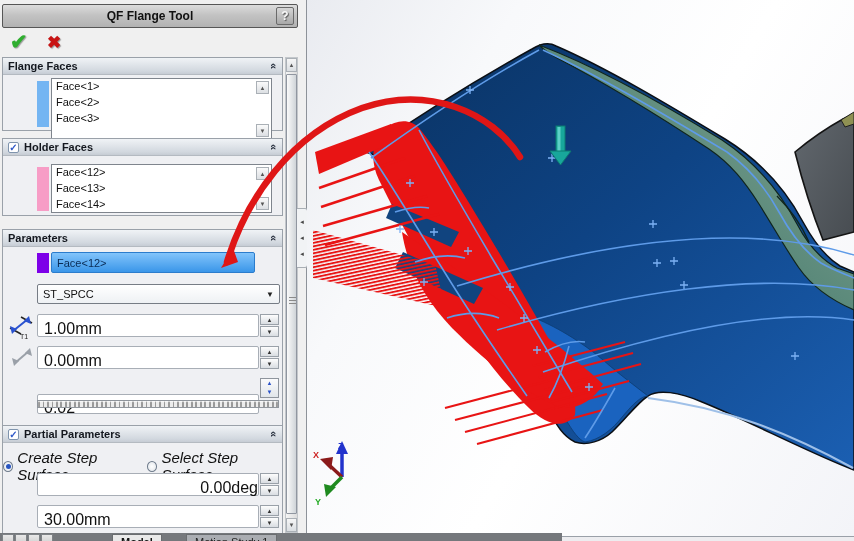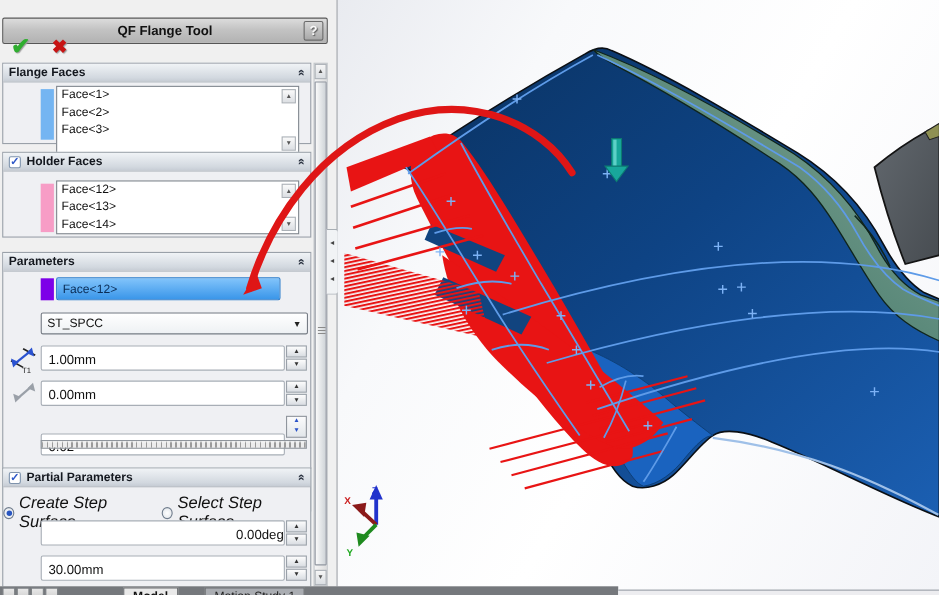--- a/index.html
+++ b/index.html
@@ -3,21 +3,21 @@
 <meta charset="utf-8">
 <style>
   * { margin:0; padding:0; box-sizing:border-box; }
   html,body { width:854px; height:541px; overflow:hidden; font-family:"Liberation Sans",sans-serif; background:#f0f0f0; }
   #stage { position:relative; width:854px; height:541px; }
 
   
   .panel { position:absolute; left:0; top:0; width:307px; height:533px; background:#f0f0f0; border-right:1px solid #8d9299; }
   .titlebar { position:absolute; left:2px; top:4px; width:296px; height:24px;
     background:linear-gradient(#dcdcdc,#c3c3c3 45%,#b2b2b2); border:1px solid #565656; border-radius:2px;
-    display:flex; align-items:center; justify-content:center;margin-top:12px; }
+    display:flex; align-items:center; justify-content:center; }
   .titlebar .title { font-size:12px; font-weight:bold; color:#111; }
   .helpbtn { position:absolute; right:3px; top:2px; width:18px; height:18px;
     background:linear-gradient(#d6d6d6,#a8a8a8); border:1px solid #6a6a6a; border-radius:2px;
     font-size:12px; font-weight:bold; color:#f8f8f8; text-shadow:1px 1px 1px #555; text-align:center; line-height:16px; }
   .actions { position:absolute; left:0; top:30px; width:285px; height:26px; }
   .okbtn { position:absolute; left:10px; top:0; font-size:21px; font-weight:bold; color:#2fae2f; text-shadow:1px 1px 1px #9a9a9a; cursor:default; }
   .cancelbtn { position:absolute; left:47px; top:2px; font-size:17px; font-weight:bold; color:#c81414; text-shadow:1px 1px 1px #9a9a9a; cursor:default; }
 
   .sec { position:absolute; left:2px; width:281px; border:1px solid #9aa1a9; background:#eff0f3; }
   .sec-hd { height:17px; background:linear-gradient(#f0f3f6,#d2d8df 80%,#c6ccd4); border-bottom:1px solid #b4bac1;
@@ -30,21 +30,21 @@
   .li { height:16px; font-size:11px; color:#111; padding:1px 0 0 4px; white-space:nowrap; }
   .lb-arr { position:absolute; right:2px; width:13px; height:13px; background:linear-gradient(#fafafa,#dcdfe3);
     border:1px solid #aab0b6; font-size:6px; color:#555; text-align:center; line-height:12px; }
 
   .selfield { position:absolute; left:48px; width:204px; height:21px; border:1px solid #2b7ccc; border-radius:2px;
     background:linear-gradient(#82c4fb,#3a96e9); font-size:11px; color:#0a2c55; padding:4px 0 0 5px; }
   .dropdown { position:absolute; left:34px; width:243px; height:20px; background:linear-gradient(#ffffff,#eef1f4);
     border:1px solid #767c85; border-radius:2px; font-size:11px; color:#111; padding:3px 0 0 5px; }
   .dd-arr { position:absolute; right:5px; top:5px; font-size:8px; color:#222; }
   .field { position:absolute; left:34px; width:222px; height:23px; background:#fff; border:1px solid #a8aeb6;
-    border-radius:2px; font-size:12px; color:#111; padding:5px 0 0 6px; }
+    border-radius:2px; font-size:16px; color:#111; padding:5px 0 0 6px; }
   .spin { position:absolute; left:257px; width:19px; height:23px; }
   .spin .sb { position:absolute; left:0; width:19px; height:11px; background:linear-gradient(#fdfdfd,#d9dde2);
     border:1px solid #9aa1a9; font-size:6px; color:#333; text-align:center; line-height:10px; }
   .spin .sb.up { top:0; } .spin .sb.dn { bottom:0; }
   .spin2 { position:absolute; left:257px; width:19px; height:20px; background:linear-gradient(#fbfbfc,#e2e6ea);
     border:1px solid #8f959d; }
   .spin2 div { font-size:6px; color:#2a52c8; text-align:center; line-height:9px; }
   .ruler { position:absolute; left:34px; width:242px; height:8px; border:1px solid #8f959c;
     background:repeating-linear-gradient(90deg,#9a9a9a 0 1.5px,#ececec 1.5px 4.5px);
     box-shadow:inset 0 1px 1px rgba(255,255,255,.7); }

